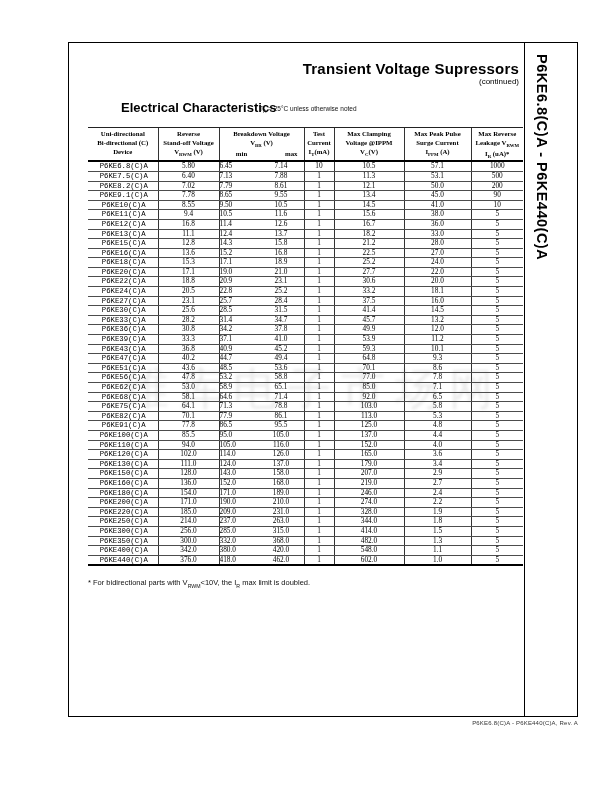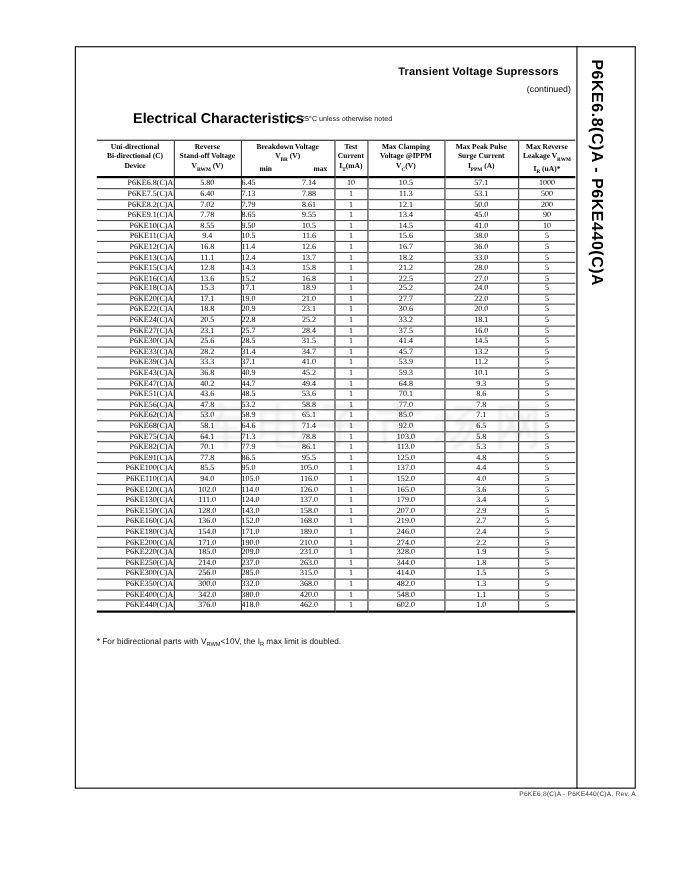--- a/index.html
+++ b/index.html
@@ -15,22 +15,22 @@
   .divider {
     position:absolute; left:524px; top:42px; height:675px; width:0;
     border-left:1.5px solid #000;
   }
   .side-title {
     position:absolute; left:534px; top:54px;
     writing-mode:vertical-rl; white-space:nowrap;
     font-size:14.5px; font-weight:bold; letter-spacing:0.5px;
   }
   .doc-title {
-    position:absolute; right:104px; top:60px;
-    font-size:10px; font-weight:bold; letter-spacing:0.2px;
+    position:absolute; right:93px; top:60px;
+    font-size:15px; font-weight:bold; letter-spacing:0.2px;
   }
   .doc-subtitle {
     position:absolute; right:93px; top:77px; font-size:8px;
   }
   .section-heading {
     position:absolute; left:100px; top:100px;
     font-size:13px; font-weight:bold;margin-left:21px;
   }
   .section-note {
     position:absolute; left:259px; top:105px; font-size:6.5px; color:#111;
@@ -57,21 +57,21 @@
   .spec-table thead sub, .spec-table thead sub span { font-size:4.8px; }
   .hline { display:block; }
   .minmax { display:flex; padding:0 2px; }
   .minmax .hmn { width:50%; text-align:center; }
   .minmax .hmx { width:50%; text-align:right; padding-right:4px; }
   .spec-table tbody td {
     height:8.5px; line-height:8.6px; border-bottom:1px solid #4d4d4d;
     font-size:7.3px; text-align:center; white-space:nowrap; overflow:hidden;
   }
   .spec-table tbody tr:last-child td { border-bottom:2.5px solid #000; }
-  .spec-table td.dev { text-align:right; padding-left:2px; }
+  .spec-table td.dev { text-align:center; padding-left:2px;font-family:Liberation Mono, monospace; }
   .spec-table td.bd .mn { display:inline-block; width:50%; text-align:left; vertical-align:top; }
   .spec-table td.bd .mx { display:inline-block; width:50%; text-align:center; padding-right:3px; vertical-align:top; }
   .footnote {
     position:absolute; left:88px; top:578px; font-size:7.5px; color:#111;
   }
   .footnote sub { font-size:5.2px; }
   .page-footer {
     position:absolute; right:34px; top:720px; font-size:6px; color:#333;
     letter-spacing:0.2px;
   }
@@ -294,20 +294,29 @@
         <tr>
           <td class="dev">P6KE33(C)A</td>
           <td>28.2</td>
           <td class="bd"><span class="mn">31.4</span><span class="mx">34.7</span></td>
           <td>1</td>
           <td>45.7</td>
           <td>13.2</td>
           <td>5</td>
         </tr>
         <tr>
+          <td class="dev">P6KE36(C)A</td>
+          <td>30.8</td>
+          <td class="bd"><span class="mn">34.2</span><span class="mx">37.8</span></td>
+          <td>1</td>
+          <td>49.9</td>
+          <td>12.0</td>
+          <td>5</td>
+        </tr>
+        <tr>
           <td class="dev">P6KE39(C)A</td>
           <td>33.3</td>
           <td class="bd"><span class="mn">37.1</span><span class="mx">41.0</span></td>
           <td>1</td>
           <td>53.9</td>
           <td>11.2</td>
           <td>5</td>
         </tr>
         <tr>
           <td class="dev">P6KE43(C)A</td>

